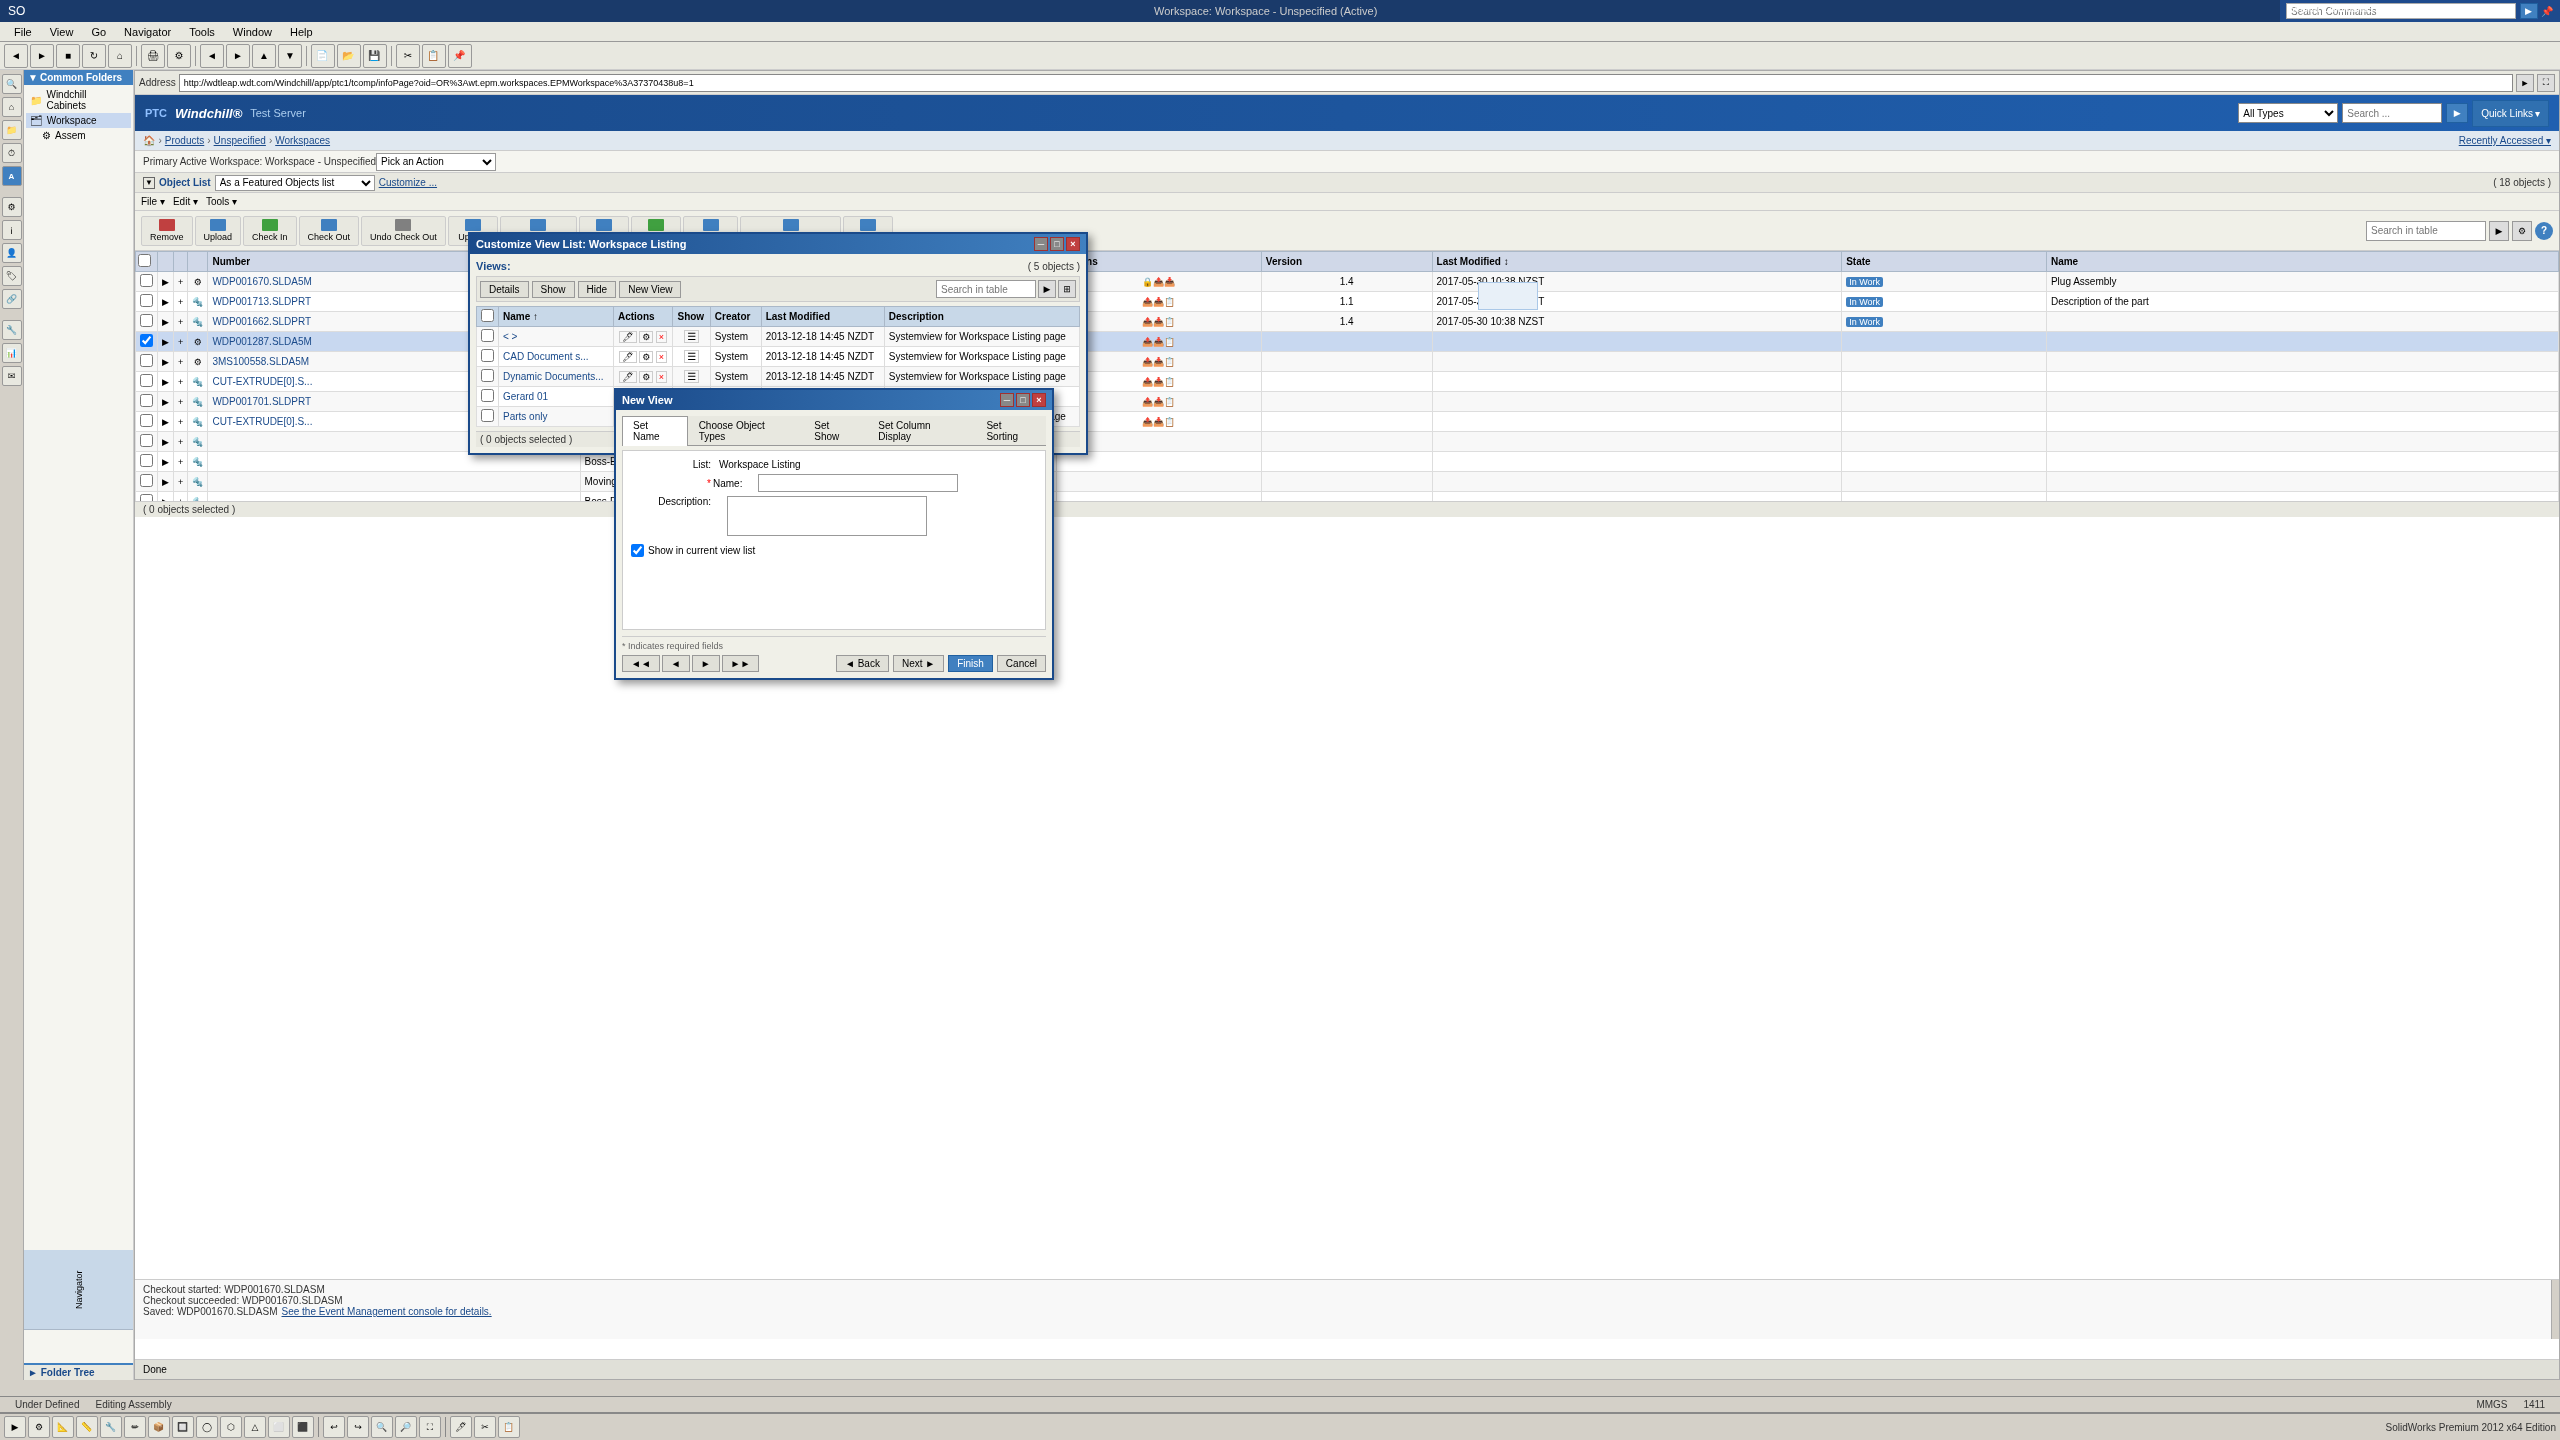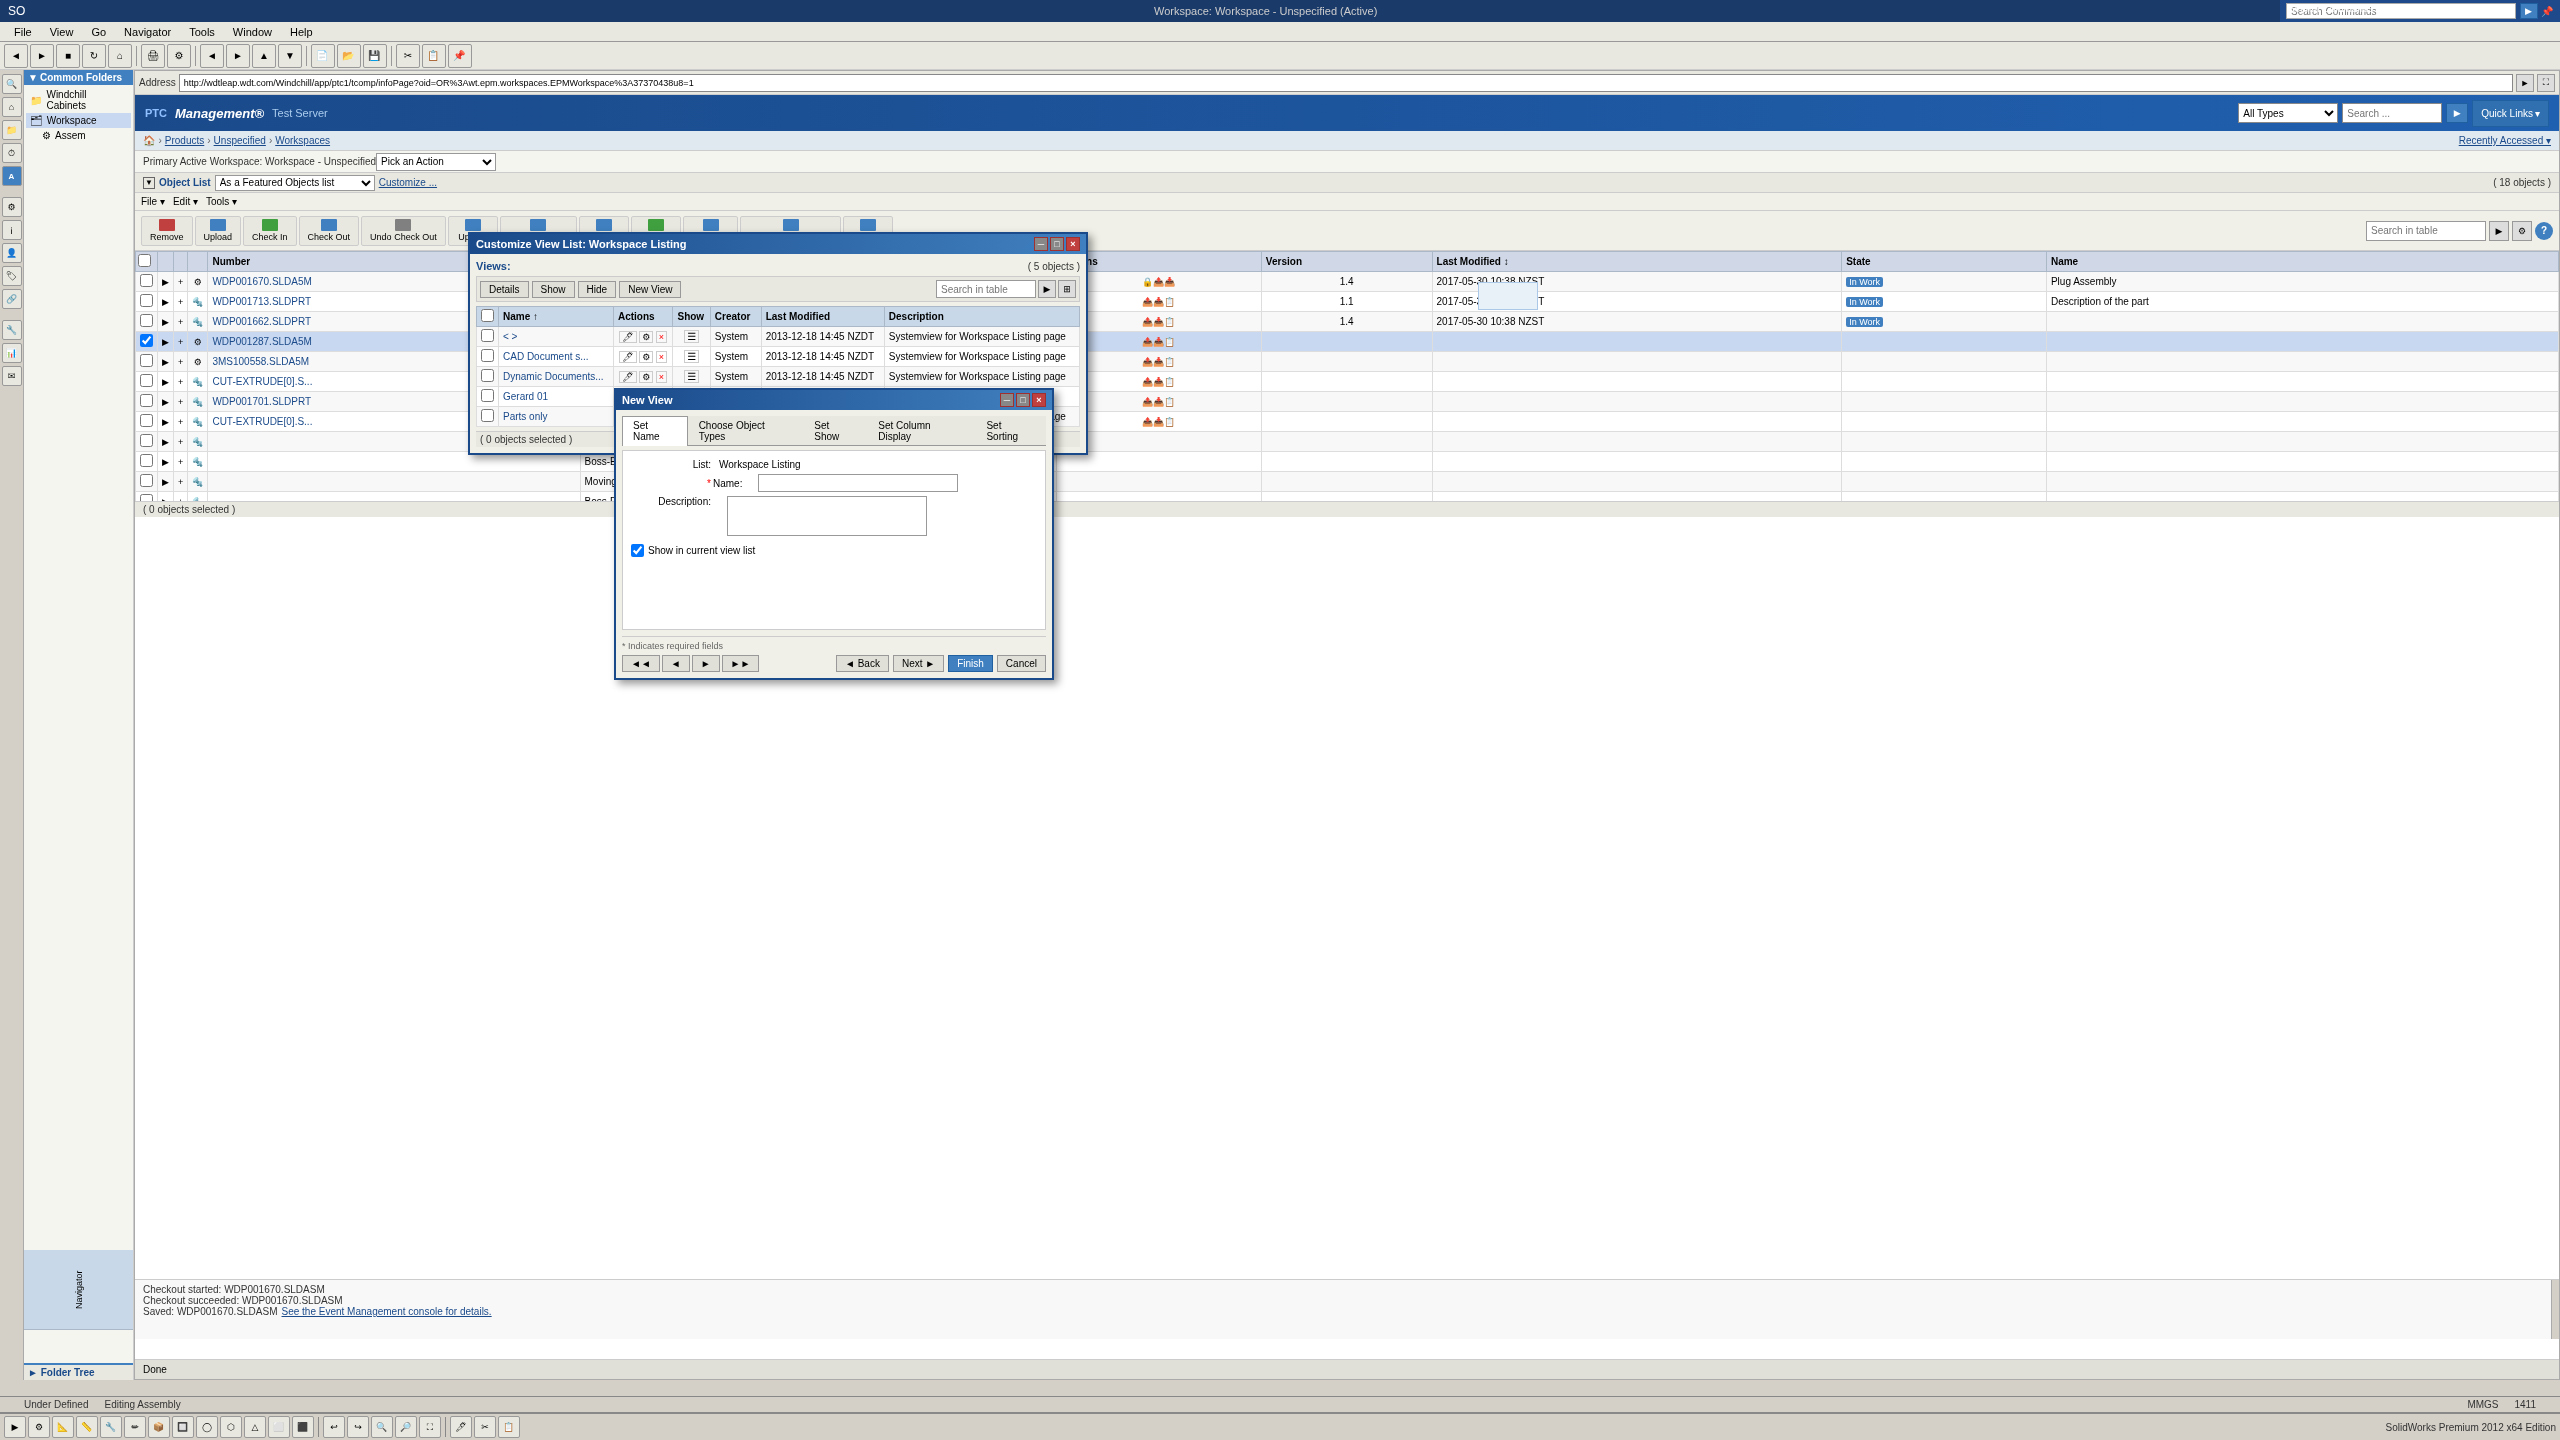--- a/index.html
+++ b/index.html
@@ -449,21 +449,21 @@
 
   <div style="background:#e8e8e0; height:24px; display:flex; align-items:center; padding:2px 4px; gap:3px; border-bottom:1px solid #ccc;">
     <span style="font-size:10px; color:#333;">Address</span>
     <input style="flex: 1 1 0%; height: 18px; border: 1px solid rgb(136, 136, 136); font-size: 9px; padding: 0px 4px; background: white;" type="text" value="http://wdtleap.wdt.com/Windchill/app/ptc1/tcomp/infoPage?oid=OR%3Awt.epm.workspaces.EPMWorkspace%3A37370438u8=1">
     <div style="width:18px; height:18px; background:#ddd; border:1px solid #999; display:flex; align-items:center; justify-content:center; font-size:9px; cursor:pointer;">►</div>
     <div style="width:18px; height:18px; background:#ddd; border:1px solid #999; display:flex; align-items:center; justify-content:center; font-size:9px; cursor:pointer;">⛶</div>
   </div>
 
   <div style="background:linear-gradient(to right, #1a4a8a, #2060b0); height:36px; display:flex; align-items:center; padding:4px 10px; gap:8px;">
     <span style="color:#90c0ff; font-size:11px; font-weight:bold;">PTC</span>
-    <span style="color:white; font-size:13px; font-weight:bold; font-style:italic;">Management®</span>
+    <span style="color:white; font-size:13px; font-weight:bold; font-style:italic;">Windchill®</span>
     <span style="color:#aaccee; font-size:11px;">Test Server</span>
     <div style="margin-left:auto; display:flex; align-items:center; gap:4px;">
       <select style="height:20px; font-size:10px; border:1px solid #888; background:white; width:100px;">
         <option>All Types</option>
       </select>
       <input style="height: 20px; width: 100px; border: 1px solid rgb(136, 136, 136); font-size: 10px; padding: 0px 4px;" type="text" placeholder="Search ...">
       <div style="width:22px; height:20px; background:#4080c0; border:1px solid #2060a0; display:flex; align-items:center; justify-content:center; cursor:pointer; font-size:9px; color:white;">▶</div>
       <div style="height:27px; padding:0 8px; background:#3070b0; color:white; border:1px solid #2060a0; cursor:pointer; font-size:10px; display:flex; align-items:center; gap:2px;">
         <span>Quick Links</span>
           <span>▾</span>
@@ -968,21 +968,21 @@
         </div>
         <div class="dialog-btn">◄ Back</div>
         <div class="dialog-btn">Next ►</div>
         <div class="dialog-btn" style="background:#4080c0; color:white; border-color:#2060a0;">Finish</div>
         <div class="dialog-btn">Cancel</div>
       </div>
     </div>
   </div>
 </div>
 
-<div id="sw-status" style="position:absolute; bottom:28px; left:0; right:0; height:16px; background:#d4d0c8; border-top:1px solid #888; display:flex; align-items:center; font-size:10px; padding:0 24px; gap:16px; z-index:50;">
+<div id="sw-status" style="position:absolute; bottom:28px; left:0; right:0; height:16px; background:#d4d0c8; border-top:1px solid #888; display:flex; align-items:center; font-size:10px; padding:0 15px; gap:16px; z-index:50;">
   <span style="color:#333;">Under Defined</span>
   <span style="color:#333;">Editing Assembly</span>
   <span style="margin-left:auto; color:#333;">MMGS</span>
   <span style="color:#333;">1411</span>
 </div>
 
 <div id="sw-toolbar" style="position:absolute; bottom:0; left:0; right:0; height:28px; background:#d4d0c8; border-top:2px solid #888; display:flex; align-items:center; padding:2px 4px; gap:2px; z-index:50;">
   <div class="sw-btn">▶</div>
   <div class="sw-btn">⚙</div>
   <div class="sw-btn">📐</div>

